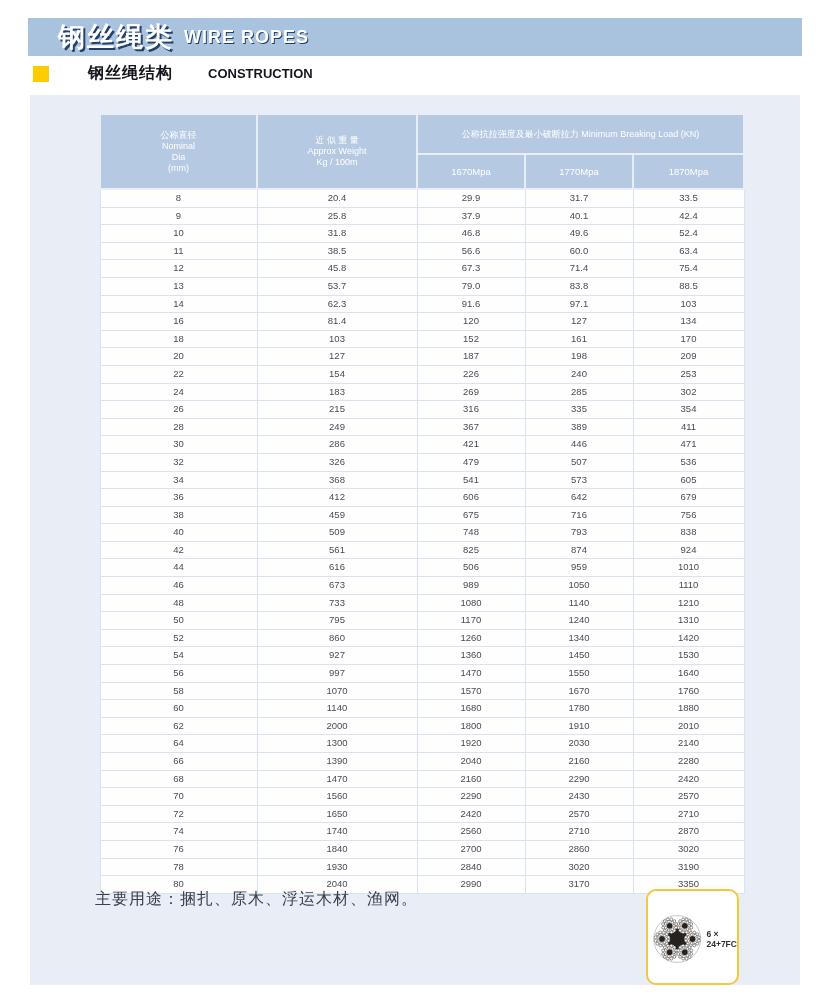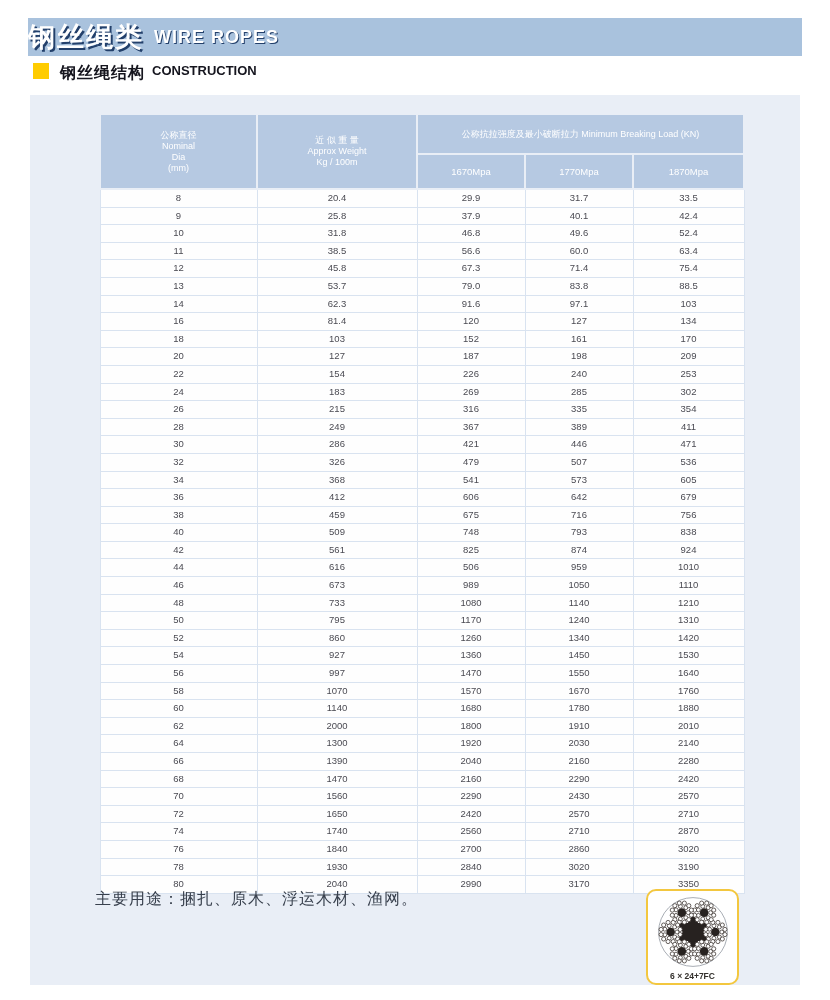--- a/index.html
+++ b/index.html
@@ -2,33 +2,33 @@
 <html><head>
 <meta charset="utf-8">
 <style>
   * { margin:0; padding:0; box-sizing:border-box; }
   body { background:#fff; font-family:"Liberation Sans", sans-serif; }
   .page { position:relative; width:830px; height:1000px; background:#ffffff; overflow:hidden; }
 
   
   .banner {
     position:absolute; left:28px; top:18px; width:774px; height:38px;
-    background:#a9c2dd; display:flex; align-items:center; 
+    background:#a9c2dd; display:flex; align-items:center; padding-left:30px;
   }
   .banner-zh {
     font-size:27px; font-weight:bold; color:#ffffff; letter-spacing:2px;
     text-shadow:2px 2px 0 #23406b;
   }
   .banner-en {
     font-size:18px; font-weight:bold; color:#ffffff; margin-left:10px; letter-spacing:1px;
     text-shadow:1px 1px 0 #23406b;
   }
 
   
-  .section-head { position:absolute; left:33px; top:63px; display:flex; align-items:flex-start; }
+  .section-head { position:absolute; left:33px; top:63px; display:flex; align-items:center;gap:28px; }
   .yellow-square { width:16px; height:16px; background:#ffcc00; margin-right:11px; }
   .section-zh { font-size:16px; font-weight:bold; color:#15151e; letter-spacing:1px; }
   .section-en { font-size:13px; font-weight:bold; color:#15151e; margin-left:7px; }
 
   
   .panel { position:absolute; left:30px; top:95px; width:770px; height:890px; background:#e9eef6; }
 
   
   table.spec { position:absolute; left:99px; top:113px; border-collapse:collapse; table-layout:fixed; }
   table.spec th {
@@ -43,21 +43,21 @@
     font-size:9.5px; color:#4a4a52; height:16.6px; line-height:16.6px; padding:0;
   }
 
   
   .usage { position:absolute; left:95px; top:889px; font-size:16px; color:#38404d; letter-spacing:1px; }
 
   
   .rope-box {
     position:absolute; left:646px; top:889px; width:93px; height:96px;
     background:#ffffff; border:2px solid #f3c73f; border-radius:10px;
-    display:flex; flex-direction:column; align-items:center; justify-content:flex-start;
+    display:flex; flex-direction:row; align-items:center; justify-content:flex-start;
     padding-top:3px;
   }
   .rope-box svg { display:block; }
   .rope-label { font-size:8.5px; font-weight:bold; color:#33302c; margin-top:1px; }
 </style>
 </head>
 <body>
 
 <div class="page">
 

